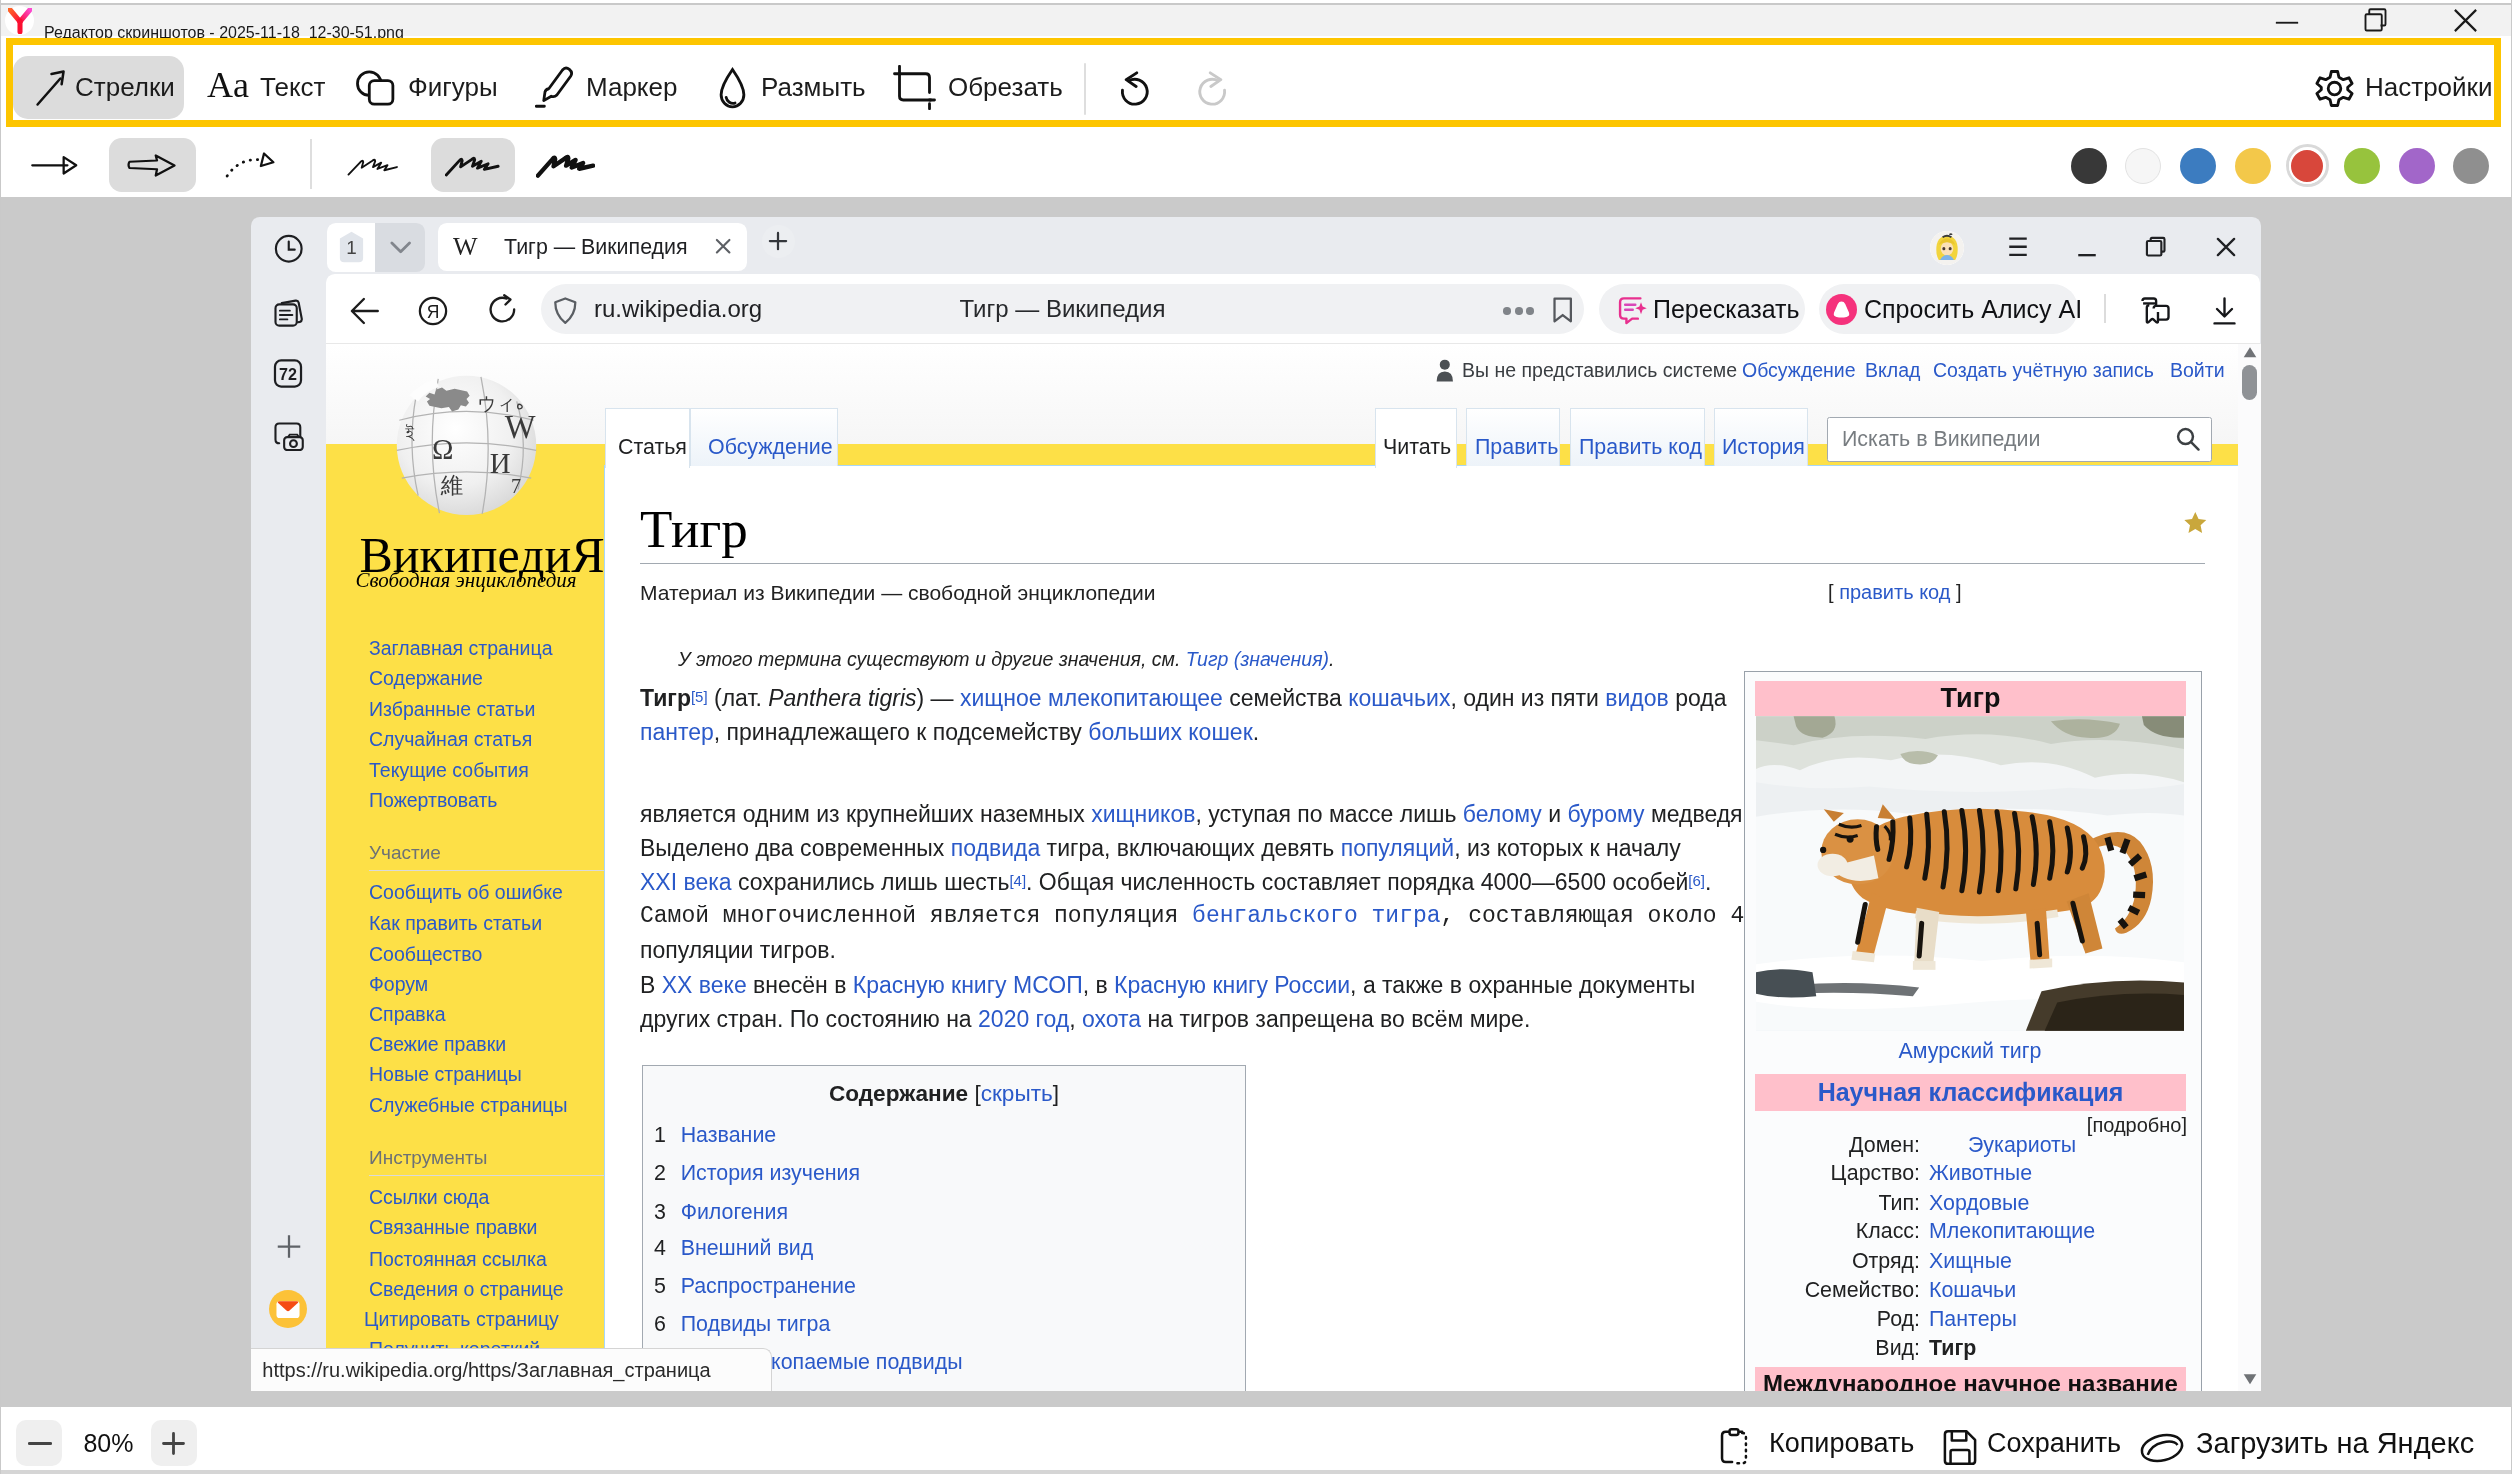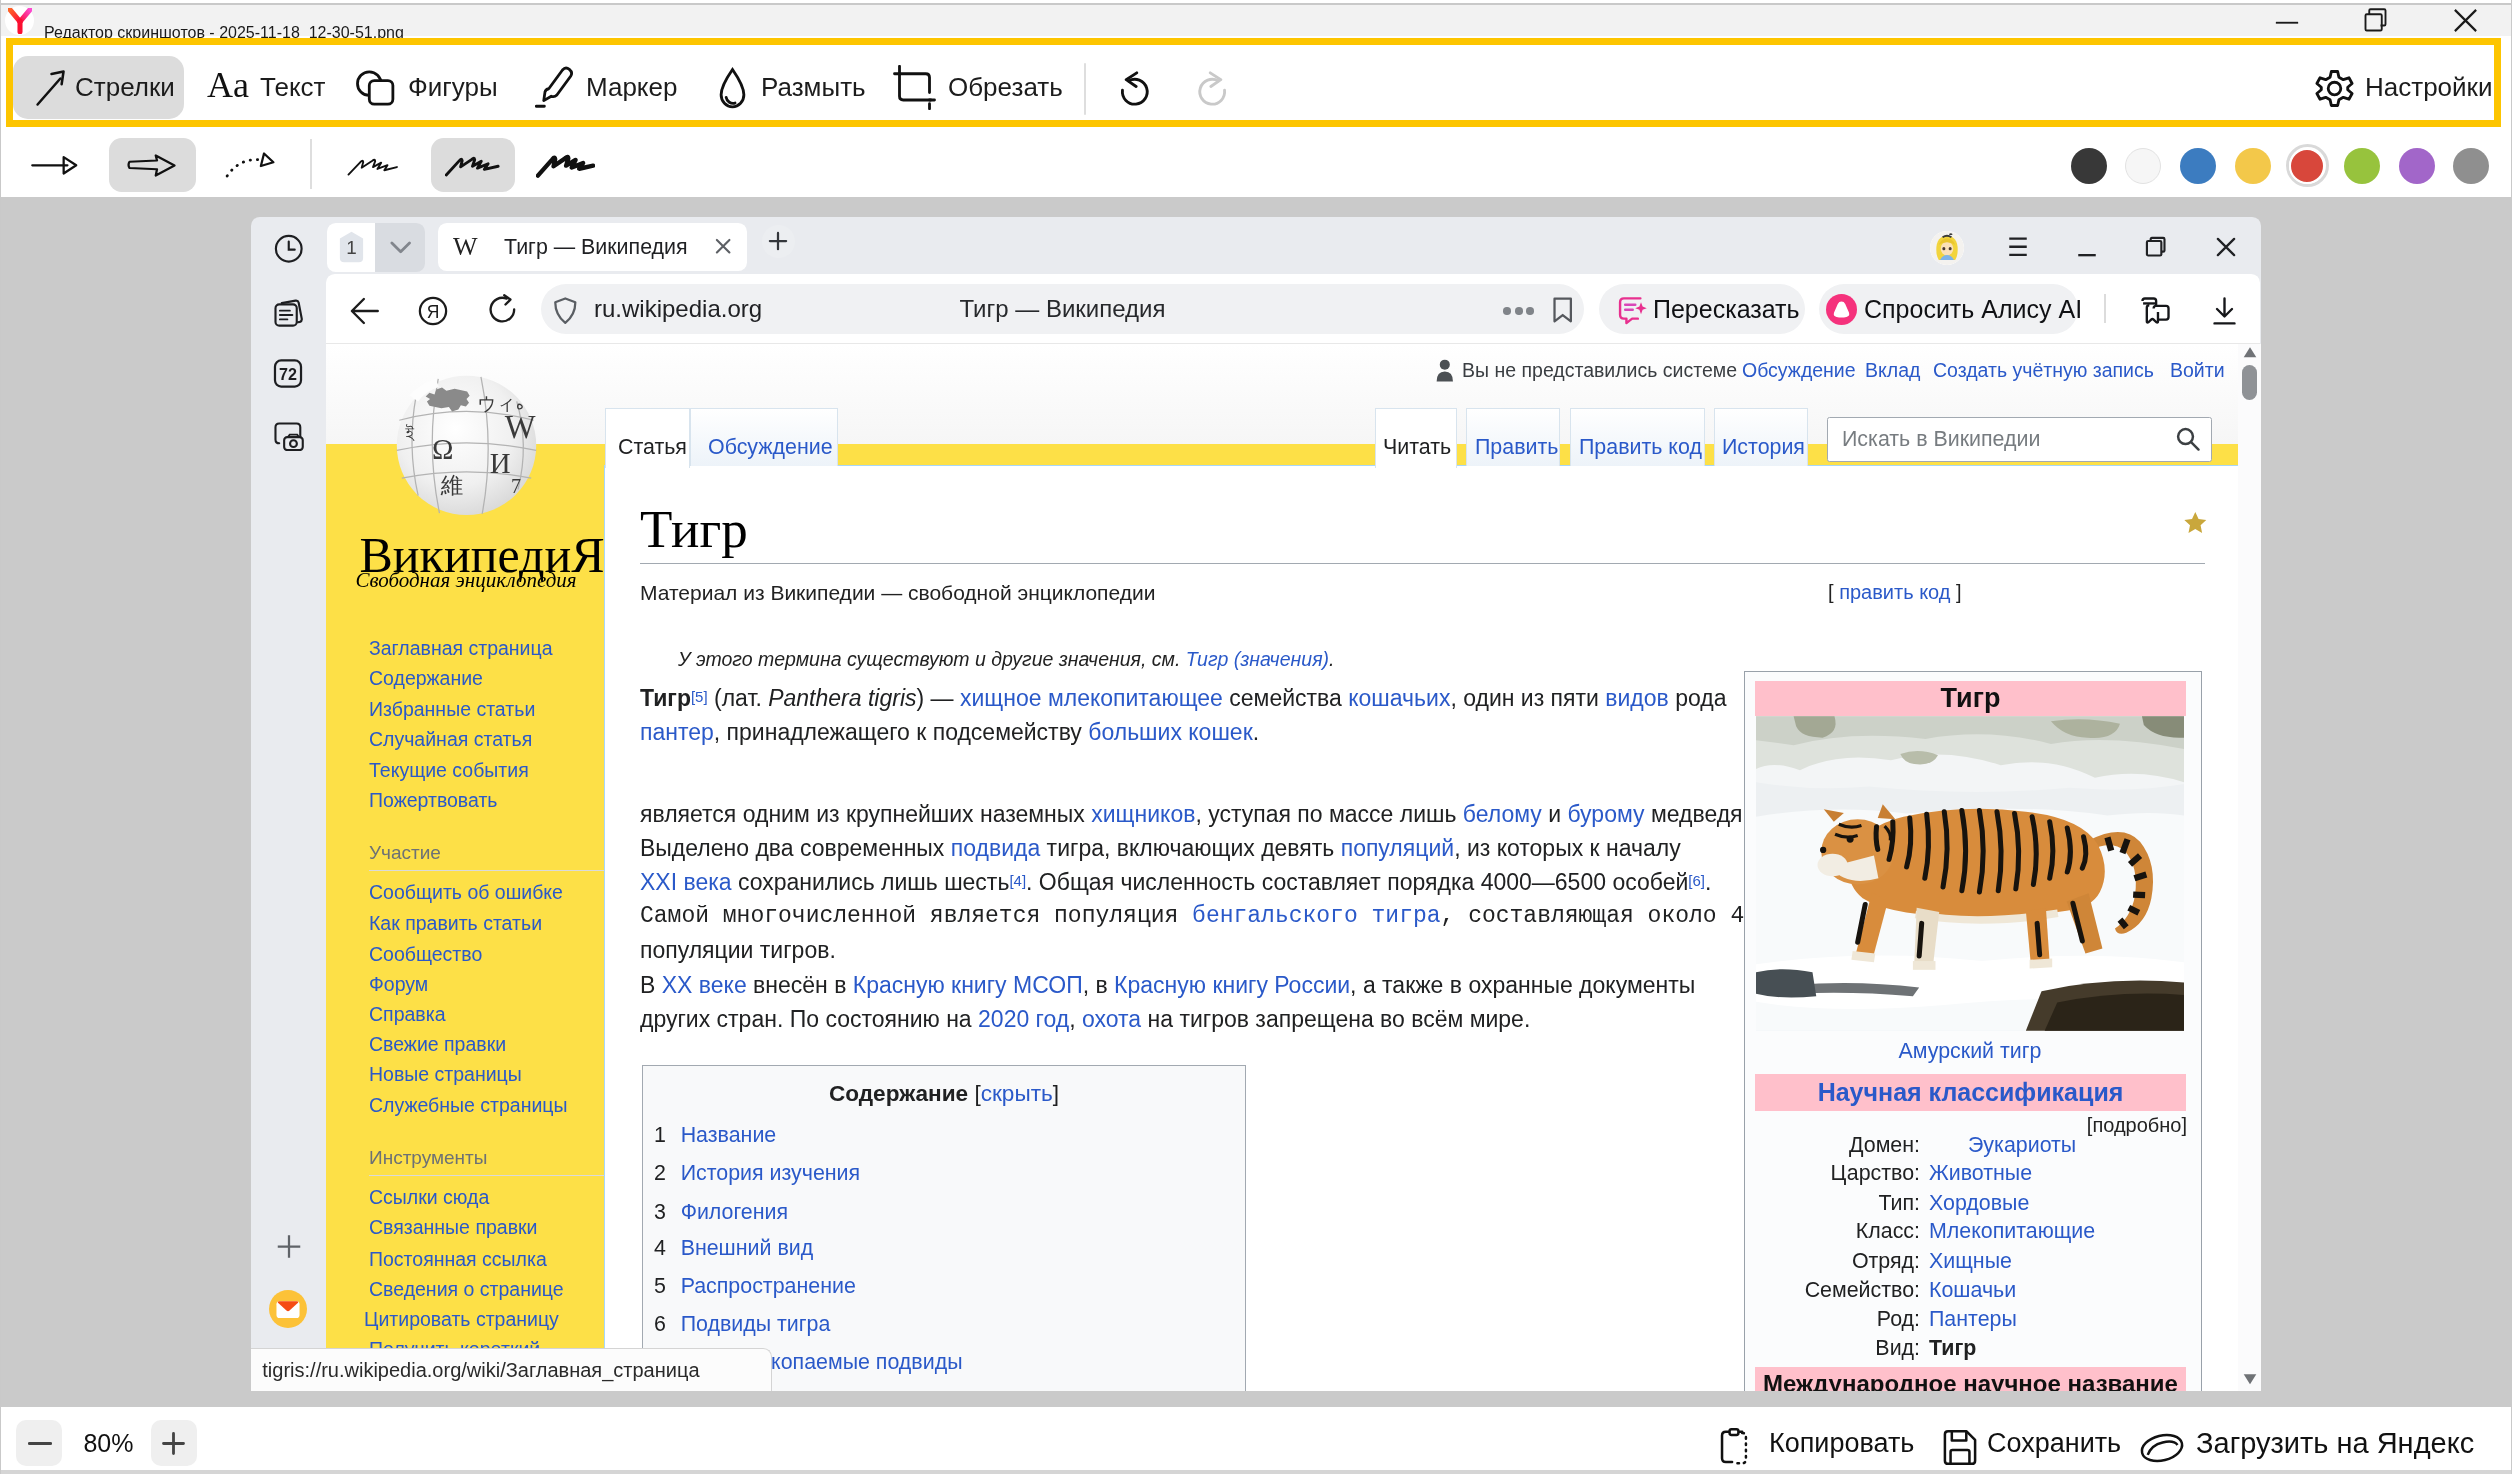--- a/index.html
+++ b/index.html
@@ -546,16 +546,16 @@
 <div class="abs" style="left:1987px;top:127px;width:22.6px;height:1048px;background:#fbfbfc;"></div>
 <svg class="abs" style="left:1992px;top:129px;" width="14" height="12.6" viewBox="0 0 22 20">
       <path d="M11 2 L21 18 L1 18 Z" fill="#6f7276"></path>
     </svg>
 <div class="abs" style="left:1991px;top:148px;width:15px;height:35px;background:#8f9296;border-radius:7.5px;"></div>
 <svg class="abs" style="left:1992px;top:1156px;" width="14" height="12.6" viewBox="0 0 22 20">
       <path d="M11 18 L21 2 L1 2 Z" fill="#6f7276"></path>
     </svg>
 
 <div class="abs" style="left:0;top:1131px;width:521px;height:44px;background:#fcfcfc;border:1.3px solid #d4d4d4;border-left:none;border-bottom:none;border-radius:0 8.8px 0 0;"></div>
-<div class="abs" style="left:11.3px;top:1131px;height:44px;line-height:44px;font-size:20px;color:#2a2a2a;">tigris://ru.wikipedia.org/wiki/Заглавная_страница</div>
+<div class="abs" style="left:11.3px;top:1131px;height:44px;line-height:44px;font-size:20px;color:#2a2a2a;">https://ru.wikipedia.org/https/Заглавная_страница</div>
 
 </div>
 
 
 </body></html>

